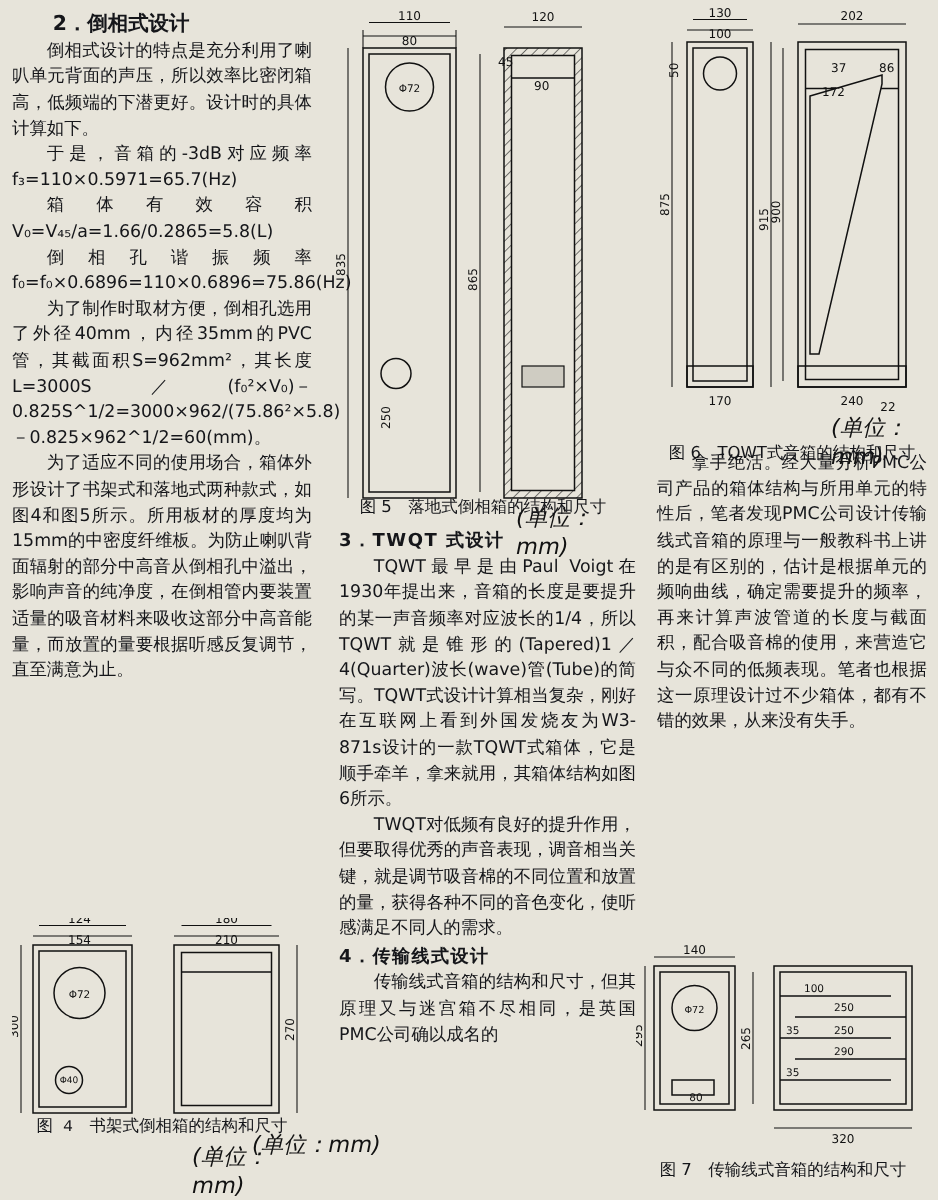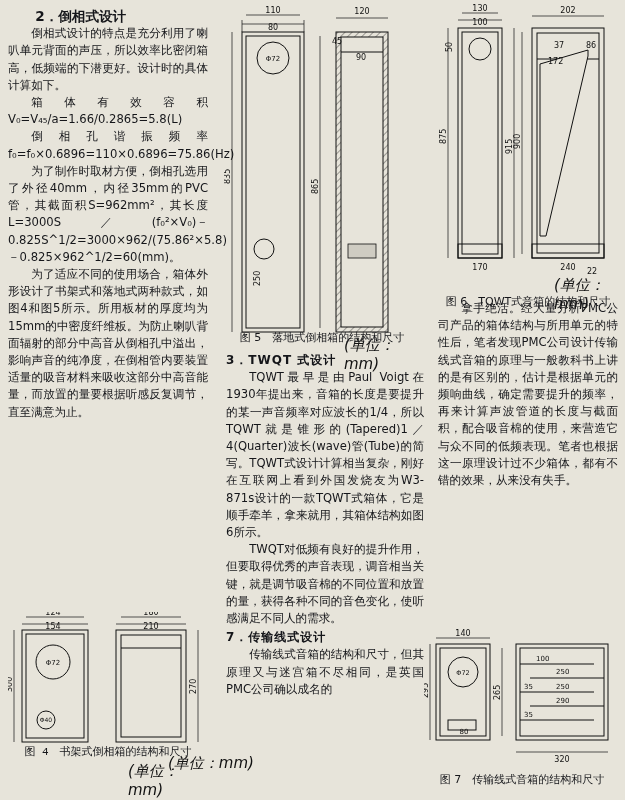--- a/index.html
+++ b/index.html
@@ -31,31 +31,32 @@
   .unit{position:absolute;font-size:15px;color:#111;font-style:italic;}
 </style>
 </head>
 <body>
 
 <div class="page">
 
   <div class="col" id="col1">
     <p class="sec-title">2．倒相式设计</p>
     <p>倒相式设计的特点是充分利用了喇叭单元背面的声压，所以效率比密闭箱高，低频端的下潜更好。设计时的具体计算如下。</p>
+    <p>于是，音箱的-3dB对应频率f₃=110×0.5971=65.7(Hz)</p>
     <p>箱体有效容积 V₀=V₄₅/a=1.66/0.2865=5.8(L)</p>
     <p>倒相孔谐振频率 f₀=f₀×0.6896=110×0.6896=75.86(Hz)</p>
     <p>为了制作时取材方便，倒相孔选用了外径40mm，内径35mm的PVC管，其截面积S=962mm²，其长度 L=3000S／(f₀²×V₀)－0.825S^1/2=3000×962/(75.86²×5.8)－0.825×962^1/2=60(mm)。</p>
     <p>为了适应不同的使用场合，箱体外形设计了书架式和落地式两种款式，如图4和图5所示。所用板材的厚度均为15mm的中密度纤维板。为防止喇叭背面辐射的部分中高音从倒相孔中溢出，影响声音的纯净度，在倒相管内要装置适量的吸音材料来吸收这部分中高音能量，而放置的量要根据听感反复调节，直至满意为止。</p>
   </div>
 
   <div class="col" id="col2">
     <h3>3．TWQT 式设计</h3>
     <p>TQWT最早是由Paul Voigt在1930年提出来，音箱的长度是要提升的某一声音频率对应波长的1/4，所以TQWT就是锥形的(Tapered)1／4(Quarter)波长(wave)管(Tube)的简写。TQWT式设计计算相当复杂，刚好在互联网上看到外国发烧友为W3-871s设计的一款TQWT式箱体，它是顺手牵羊，拿来就用，其箱体结构如图6所示。</p>
     <p>TWQT对低频有良好的提升作用，但要取得优秀的声音表现，调音相当关键，就是调节吸音棉的不同位置和放置的量，获得各种不同的音色变化，使听感满足不同人的需求。</p>
-    <h3 style="margin-top:2px">7．传输线式设计</h3>
+    <h3 style="margin-top:2px">4．传输线式设计</h3>
     <p>传输线式音箱的结构和尺寸，但其原理又与迷宫箱不尽相同，是英国PMC公司确以成名的</p>
   </div>
 
   <div class="col" id="col3">
     <p>拿手绝活。经大量分析PMC公司产品的箱体结构与所用单元的特性后，笔者发现PMC公司设计传输线式音箱的原理与一般教科书上讲的是有区别的，估计是根据单元的频响曲线，确定需要提升的频率，再来计算声波管道的长度与截面积，配合吸音棉的使用，来营造它与众不同的低频表现。笔者也根据这一原理设计过不少箱体，都有不错的效果，从来没有失手。</p>
   </div>
 
   <div class="fig" style="left:224px;top:4px;">
     <svg width="196" height="340" viewBox="0 0 196 340">
       <defs>

